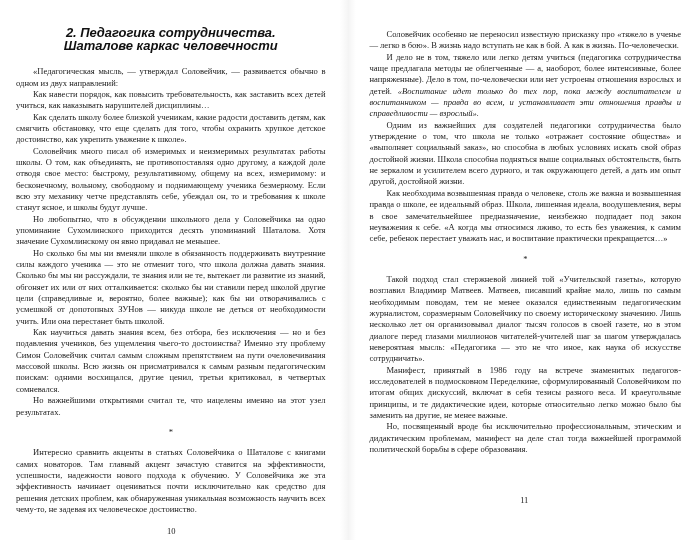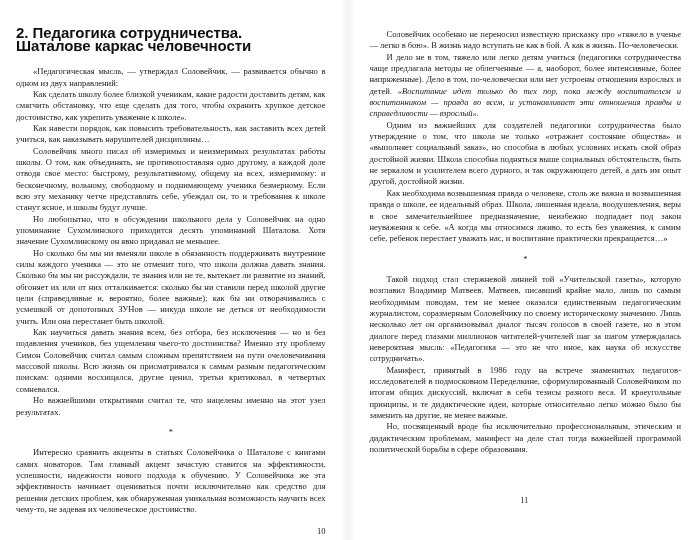--- a/index.html
+++ b/index.html
@@ -47,25 +47,27 @@
     flex-direction: column;
   }
   .page-left  { padding: 27px 22px 0 16px; }
   .page-right { padding: 27px 14px 8px 22px; }
 
   .page-body { flex: 1 1 auto; }
 
   .chapter-title {
     font-family: "Liberation Sans", "DejaVu Sans", sans-serif;
     font-weight: bold;
-    font-size: 15px;
+    font-size: 13px;
     line-height: 12.6px;
+    text-align: center;
     margin: 0 0 14px 0;
     letter-spacing: -0.05px;
     color: #111;
+    font-style: italic;
   }
   .chapter-title .tline { display: block; }
 
   p.para {
     margin: 0;
     font-size: 8.55px;
     line-height: 11.35px;
     text-align: justify;
     text-indent: 17px;
     hyphens: manual;
@@ -83,45 +85,45 @@
     letter-spacing: 0;
     color: #222;
   }
 
   .page-number {
     font-size: 8.5px;
     line-height: 12px;
     margin-top: 10px;
     margin-bottom: 26px;
   }
-  .pn-left  { text-align: right; padding-left: 1px; }
+  .pn-left  { text-align: center; padding-left: 1px; }
   .pn-right { text-align: center; padding-right: 2px; }
 
   .spacer-top { height: 2px; }
 </style>
 </head>
 <body>
 
 <div class="spread">
 
   <div class="gutter"></div>
 
   <div class="page page-left">
     <div class="page-body">
 
       <h1 class="chapter-title">
         <span class="tline">2. Педагогика сотрудничества.</span>
         <span class="tline">Шаталове каркас человечности</span>
       </h1>
 
       <p class="para italic">«Педагогическая мысль, — утверждал Соловейчик, — развивается обычно в одном из двух направлений:</p>
+      <p class="para italic">Как навести порядок, как повысить требовательность, как заставить всех детей учиться, как наказывать нарушителей дисциплины…</p>
       <p class="para italic">Как сделать школу более близкой ученикам, какие радости доставить детям, как смягчить обстановку, что еще сделать для того, чтобы охранить хрупкое детское достоинство, как укрепить уважение к школе».</p>
-      <p class="para italic">Как навести порядок, как повысить требовательность, как заставить всех детей учиться, как наказывать нарушителей дисциплины…</p>
       <p class="para">Соловейчик много писал об измеримых и неизмеримых результатах работы школы. О том, как объединять, не противопоставляя одно другому, а каждой доле отводя свое место: быстрому, результативному, общему на всех, измеримому: и бесконечному, вольному, свободному и поднимающему ученика безмерному. Если всю эту механику четче представлять себе, убеждал он, то и требования к школе станут ясное, и школы будут лучше.</p>
-      <p class="para">Но любопытно, что в обсуждении школьного дела у Соловейчик на одно упоминание Сухомлинского приходится десять упоминаний Шаталова. Хотя значение Сухомлинскому он явно придавал не меньшее.</p>
+      <p class="para">Но любопытно, что в обсуждении школьного дела у Соловейчика на одно упоминание Сухомлинского приходится десять упоминаний Шаталова. Хотя значение Сухомлинскому он явно придавал не меньшее.</p>
       <p class="para">Но сколько бы мы ни вменяли школе в обязанность поддерживать внутренние силы каждого ученика — это не отменит того, что школа должна давать знания. Сколько бы мы ни рассуждали, те знания или не те, вытекает ли развитие из знаний, обгоняет их или от них отталкивается: сколько бы ни ставили перед школой другие цели (справедливые и, вероятно, более важные); как бы ни отворачивались с усмешкой от допотопных ЗУНов — никуда школе не деться от необходимости учить. Или она перестанет быть школой.</p>
       <p class="para">Как научиться давать знания всем, без отбора, без исключения — но и без подавления учеников, без ущемления чьего-то достоинства? Именно эту проблему Симон Соловейчик считал самым сложным препятствием на пути очеловечивания массовой школы. Всю жизнь он присматривался к самым разным педагогическим поискам: одними восхищался, другие ценил, третьи критиковал, в четвертых сомневался.</p>
       <p class="para">Но важнейшими открытиями считал те, что нацелены именно на этот узел результатах.</p>
 
       <div class="sep-asterisk">*</div>
 
       <p class="para">Интересно сравнить акценты в статьях Соловейчика о Шаталове с книгами самих новаторов. Там главный акцент зачастую ставится на эффективности, успешности, надежности нового подхода к обучению. У Соловейчика же эта эффективность начинает оцениваться почти исключительно как средство для решения детских проблем, как обнаруженная уникальная возможность научить всех чему-то, не задевая их человеческое достоинство.</p>
 
     </div>
 

